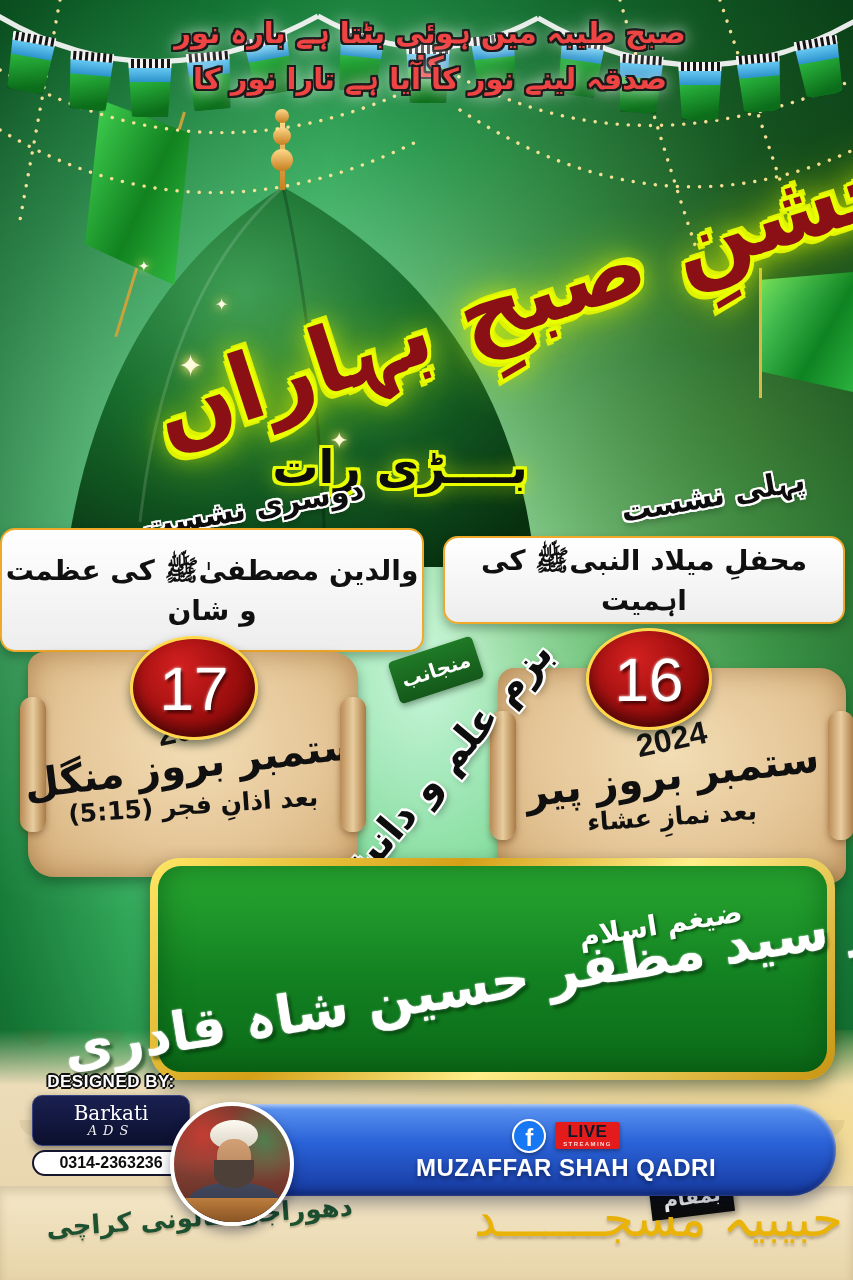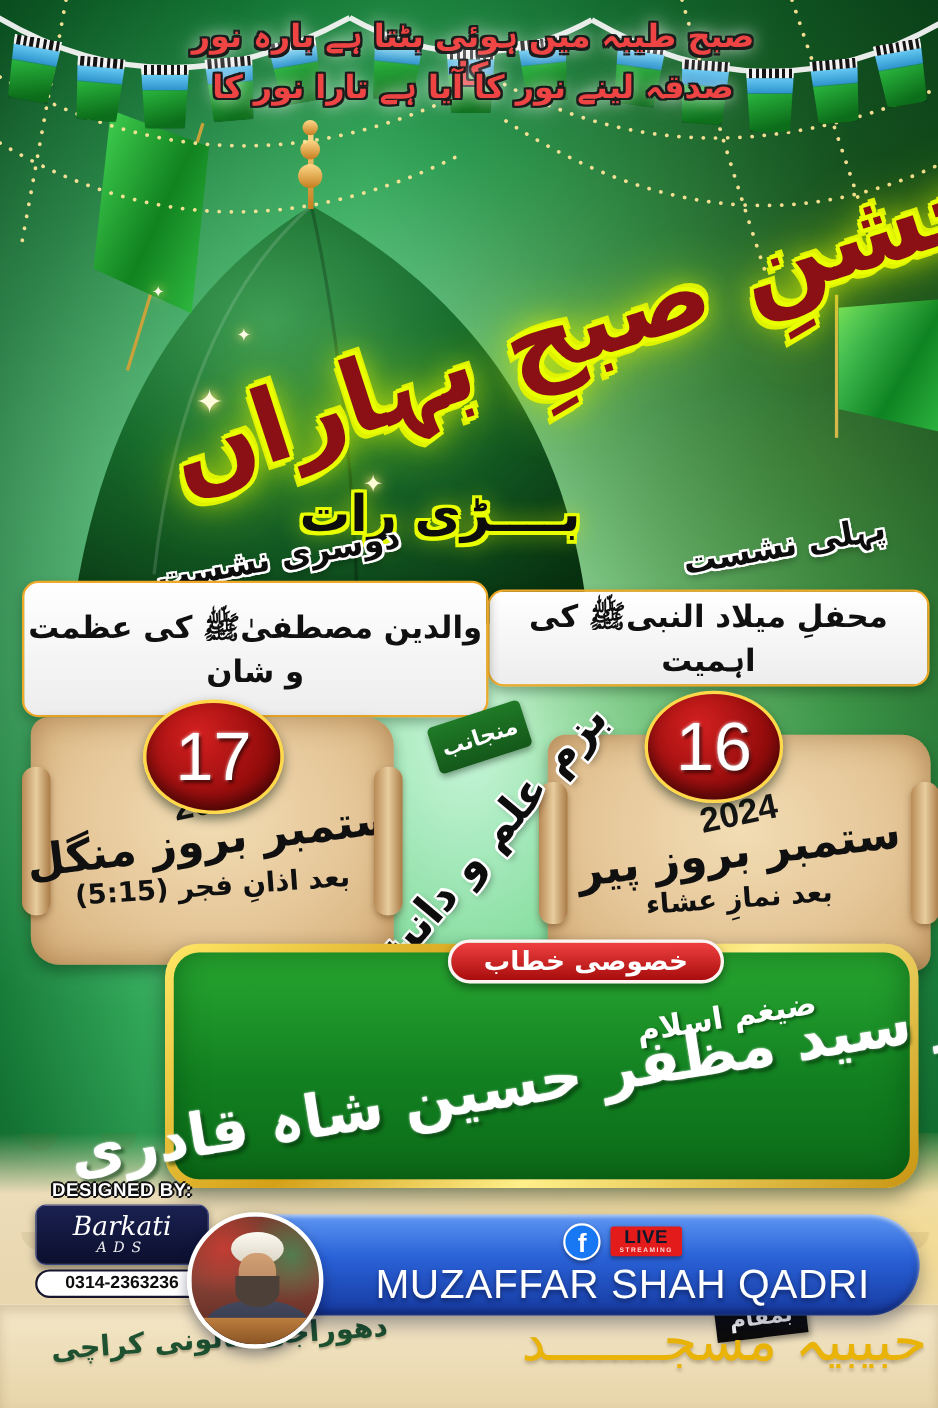--- a/index.html
+++ b/index.html
@@ -92,21 +92,21 @@
   
   .sess-label { z-index:9; font-size:30px; font-weight:bold; transform:rotate(-10deg); }
   .sess-label.first  { left:588px; top:478px; width:250px; text-align:center; }
   .sess-label.second { left:128px; top:490px; width:250px; text-align:center; }
   .sess-box { z-index:9; background:linear-gradient(180deg,#ffffff,#ededed);
       border:2px solid #f0a828; border-radius:15px;
       display:flex; align-items:center; justify-content:center;
       box-shadow:0 5px 10px rgba(0,30,10,.3);
       font-size:28px; font-weight:bold; color:#101010; text-align:center; }
   .sess-box.first  { left:443px; top:536px; width:402px; height:88px; }
-  .sess-box.second { left:20px;   top:528px; width:424px; height:124px; }
+  .sess-box.second { left:0;   top:528px; width:424px; height:124px; }
 
   
   .scroll { z-index:10; background:
         radial-gradient(ellipse at 50% 40%, #f2ddb4 0%, #e5c698 55%, #d3ac76 100%);
       border-radius:16px 26px 16px 26px;
       box-shadow:inset 0 0 28px rgba(120,70,20,.45), 0 6px 12px rgba(0,25,8,.35);
       display:flex; flex-direction:column; align-items:center; justify-content:center; }
   .scroll::before, .scroll::after { content:""; position:absolute; width:26px; height:60%;
       top:20%; background:linear-gradient(90deg,#b98a55,#e8cd9e 50%,#a97a45); border-radius:12px;
       box-shadow:0 3px 6px rgba(80,40,10,.4); }
@@ -155,21 +155,21 @@
       text-shadow:3px 4px 3px rgba(0,45,8,.55), 0 0 2px #fff; }
 
   
   .designer { left:32px; top:1072px; width:158px; text-align:center; z-index:13; }
   .designer .lbl { font-family:"Liberation Sans", sans-serif; font-size:17px; font-weight:800;
       color:#fff; letter-spacing:.5px;
       text-shadow:-2px 0 #111,2px 0 #111,0 -2px #111,0 2px #111,-1px -1px #111,1px 1px #111; }
   .designer .navy { margin-top:3px; background:linear-gradient(180deg,#1a2150,#0b0f2e);
       border:1px solid #3a4480; border-radius:10px; padding:5px 4px 7px;
       box-shadow:0 4px 8px rgba(0,0,0,.4); }
-  .designer .brand { font-family:"DejaVu Serif", serif; font-style:italic; font-size:24px; color:#fff; }
+  .designer .brand { font-family:"DejaVu Serif", serif; font-size:20px; color:#fff; }
   .designer .brand-sub { font-family:"DejaVu Serif", serif; font-style:italic; font-size:13px;
       letter-spacing:6px; color:#eee; margin-top:-2px; }
   .designer .phone { margin-top:4px; background:#fff; border:2px solid #15152e; border-radius:13px;
       font-family:"Liberation Sans", sans-serif; font-size:16px; font-weight:800; color:#0d0d0d; padding:2px 0; }
 
   
   .live-bar { left:188px; top:1104px; width:648px; height:92px; z-index:16;
       border-radius:46px;
       background:linear-gradient(180deg,#5e97f2 0%,#2a62d8 42%,#16399e 100%);
       box-shadow:0 8px 16px rgba(0,10,40,.35), inset 0 2px 4px rgba(255,255,255,.65), inset 0 -4px 8px rgba(0,0,30,.4);
@@ -178,21 +178,21 @@
   .live-row { display:flex; align-items:center; gap:9px; }
   .fb-icon { width:34px; height:34px; border-radius:50%; background:#1877f2; border:2px solid #fff;
       color:#fff; font-weight:800; font-size:24px; display:flex; align-items:center; justify-content:center;
       line-height:1; padding-top:4px; box-shadow:0 2px 4px rgba(0,0,0,.35); }
   .live-badge { background:#e31b1b; border-radius:3px; padding:1px 8px 2px; text-align:center;
       box-shadow:0 2px 4px rgba(0,0,0,.35); }
   .live-badge .lv { color:#0f172a; font-weight:800; font-size:17px; letter-spacing:.5px; line-height:1.05; }
   .live-badge .st { color:#ffd9d9; font-weight:700; font-size:6px; letter-spacing:1.4px; line-height:1; }
   .live-name1 { color:#fff; font-weight:800; font-size:31px; letter-spacing:.5px;
       text-shadow:0 3px 4px rgba(0,10,40,.5); }
-  .live-name2 { color:#fff; font-weight:400; font-size:37px; letter-spacing:.5px; margin-top:1px;
+  .live-name2 { color:#fff; font-weight:700; font-size:24px; letter-spacing:.5px; margin-top:1px;
       text-shadow:0 3px 4px rgba(0,10,40,.5); }
 
   
   .photo { left:170px; top:1102px; width:124px; height:124px; z-index:17;
       border-radius:50%; border:4px solid #fff; overflow:hidden;
       background:
         radial-gradient(circle at 25% 25%, rgba(210,60,50,.8), transparent 35%),
         radial-gradient(circle at 78% 30%, rgba(60,150,90,.7), transparent 35%),
         linear-gradient(180deg,#7c3b2e 0%,#8a4438 45%,#57281f 100%);
       box-shadow:0 6px 12px rgba(0,10,40,.4); }
@@ -323,21 +323,20 @@
   <span>17</span>
 </div>
 
 <div class="abs org-tag rtl">
   <span>منجانب</span>
 </div>
 <div class="abs org-name rtl outline-white">بزم علم و دانش</div>
 
 <div class="abs banner-outer">
   <div class="banner-inner">
-    <div class="banner-badge rtl">خصوصی خطاب</div>
     <div class="banner-honorific rtl">ضیغم اسلام</div>
     <div class="banner-name rtl">پیر سید مظفر حسین شاہ قادری</div>
   </div>
 </div>
 
 <div class="abs designer">
   <div class="lbl">DESIGNED BY:</div>
   <div class="navy">
     <div class="brand">Barkati</div>
     <div class="brand-sub">ADS</div>

